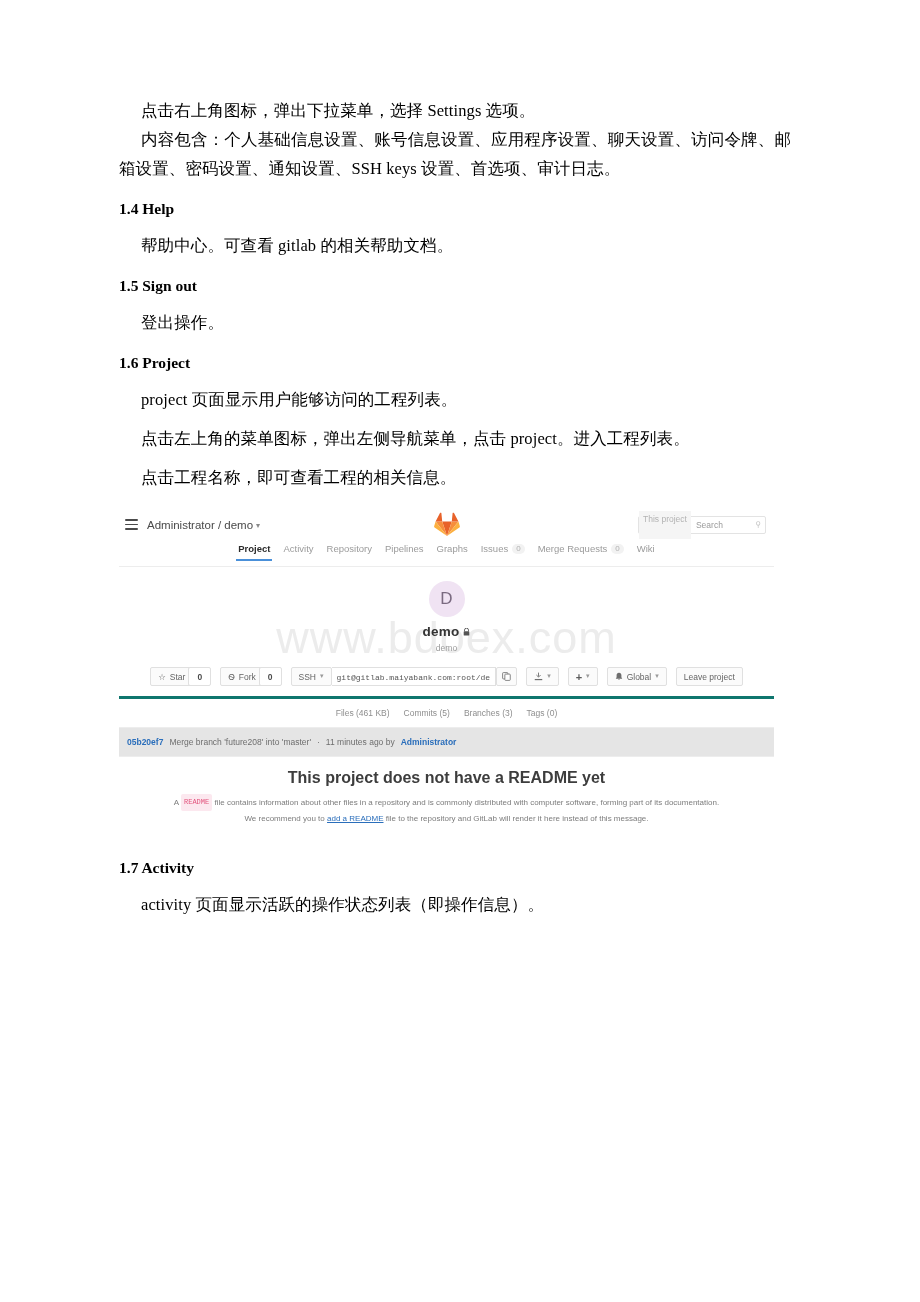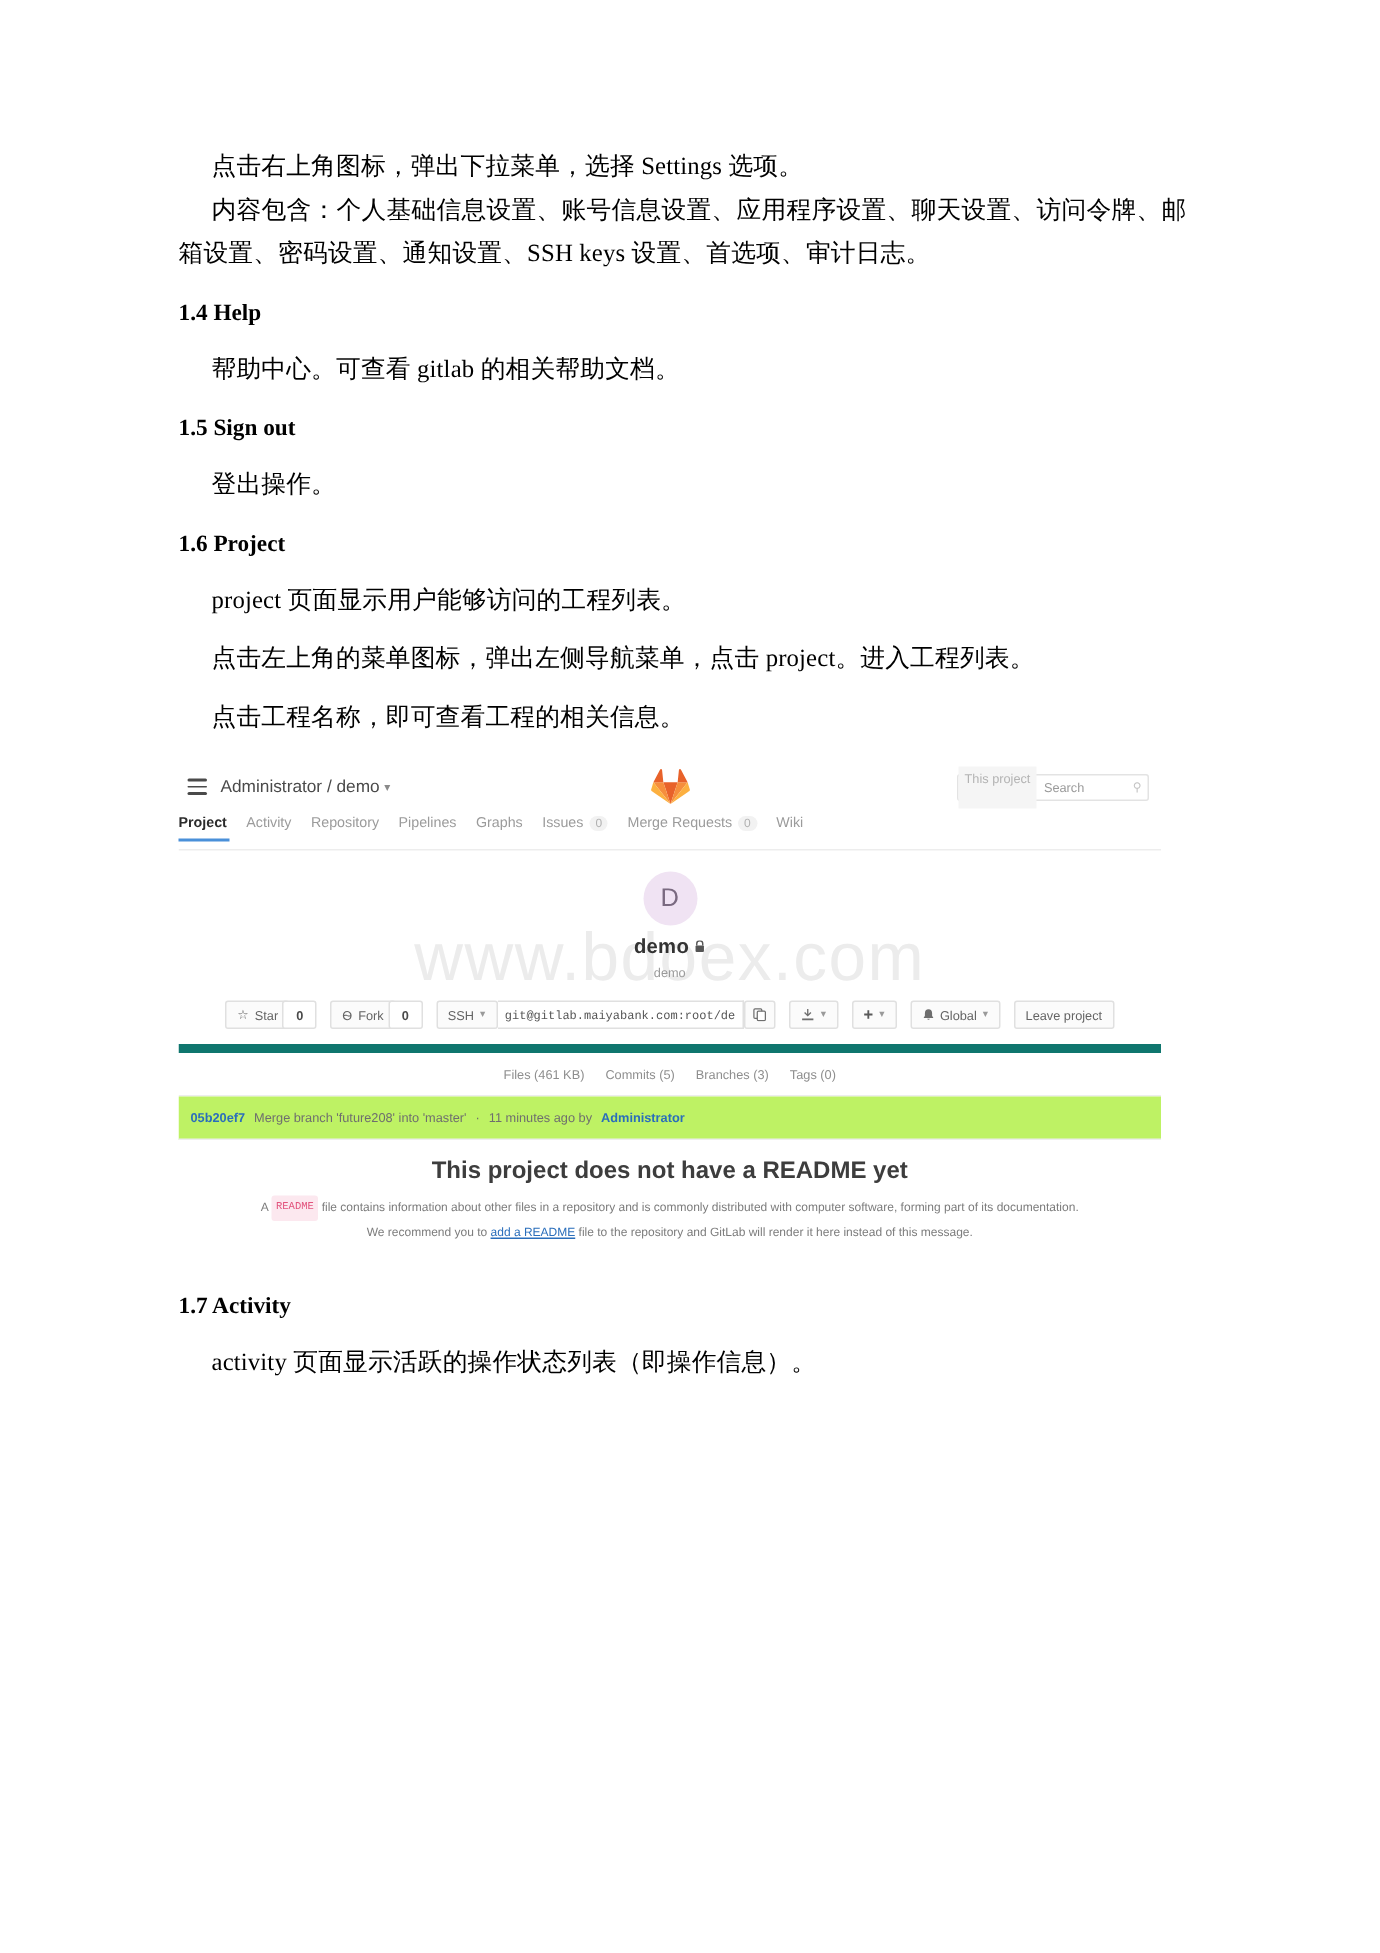--- a/index.html
+++ b/index.html
@@ -140,20 +140,21 @@
     font-size: 8px;
     color: #c4c4c4;
     padding-left: 2px;
   }
 
   .shot-nav {
     position: relative;
     height: 26px;
     display: flex;
     align-items: flex-start;
+    justify-content: center;
     gap: 13px;
     border-bottom: 1px solid #ededed;
     z-index: 8;
     padding-top: 2px;
   }
   .nav-tab {
     font-size: 9.5px;
     color: #9b9b9b;
     white-space: nowrap;
     padding-bottom: 7px;
@@ -269,35 +270,35 @@
     color: #9a9a9a;
     transform: translateY(-1px);
   }
 
   .shot-stats {
     position: relative;
     display: flex;
     justify-content: center;
     gap: 14px;
     padding: 9px 0;
-    border-top: 6px solid #0f766e;
+    border-top: 3px solid #0f766e;
     border-bottom: 1px solid #ededed;
     font-size: 8.5px;
     color: #8e8e8e;
     z-index: 8;
     background: rgba(255,255,255,0.75);
   }
 
   .shot-commit {
     position: relative;
     display: flex;
     align-items: center;
     gap: 6px;
     padding: 9px 8px;
-    background: #bef264;
+    background: #e5e5e5;
     border-bottom: 1px solid #ededed;
     font-size: 8.5px;
     color: #6e6e6e;
     z-index: 8;
   }
   .sha { color: #2a6ebb; font-weight: bold; font-size: 8.5px; }
   .author { color: #2a6ebb; font-weight: bold; }
 
   .shot-readme {
     position: relative;

